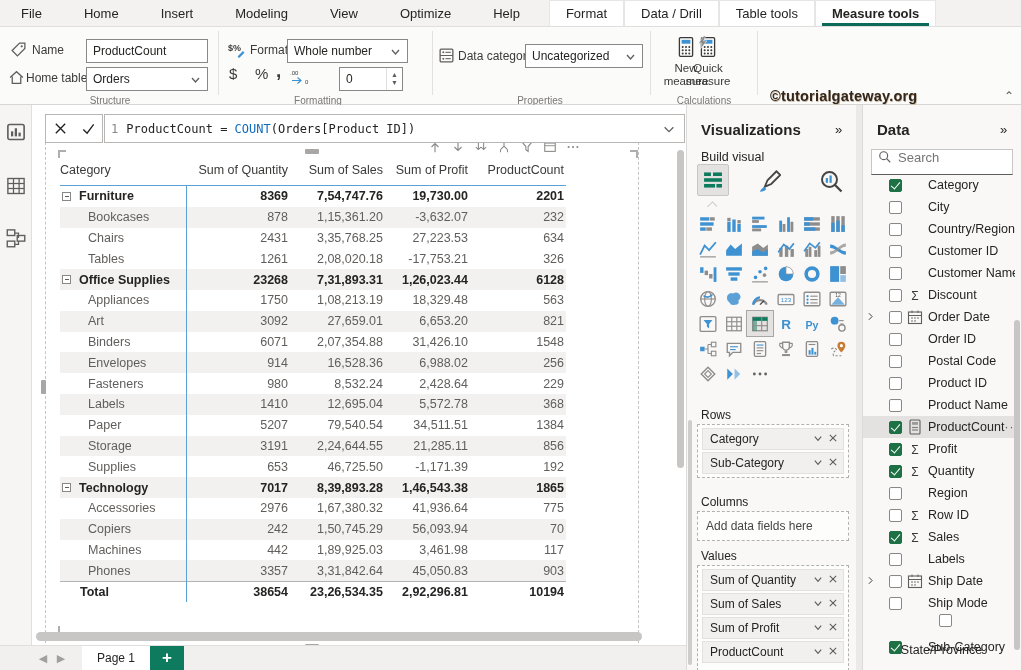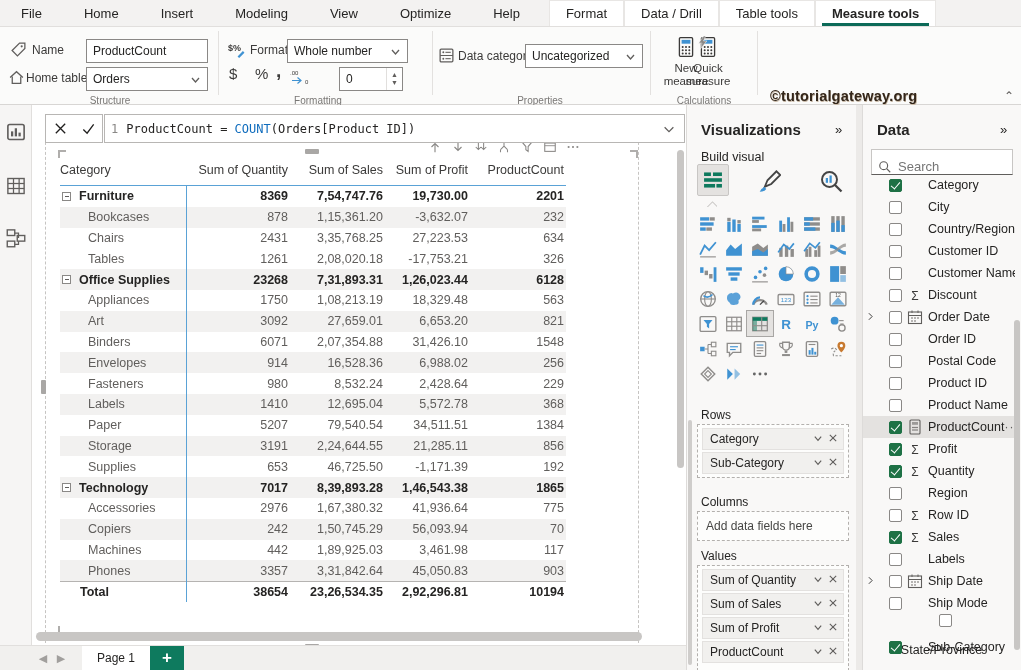--- a/index.html
+++ b/index.html
@@ -109,21 +109,21 @@
   
   .well-label { position:absolute; left:14px; font-size:12px; color:#252423; }
   .well-box { position:absolute; left:10px; width:152px; border:1px dashed #b3b0ad; background:#fdfdfc; padding:3px 4px; }
   .pill { height:22px; background:#f1f0ee; border:1px solid #e3e1df; display:flex; align-items:center; font-size:12px; color:#252423; padding:0 5px 0 7px; margin-bottom:2px; }
   .pill:last-child { margin-bottom:0; }
   .pill .picons { margin-left:auto; display:flex; align-items:center; gap:5px; color:#605e5c; }
   .pill .picons svg { width:10px; height:10px; }
   .well-placeholder { height:22px; display:flex; align-items:center; font-size:12px; color:#464644; padding-left:4px; }
 
   
-  #search-box { position:absolute; left:8px; top:44px; width:142px; height:26px; background:#fff; border:1px solid #c8c6c4; border-bottom:1px solid #605e5c; display:flex; align-items:flex-end; padding:0 6px; gap:6px; }
+  #search-box { position:absolute; left:8px; top:44px; width:142px; height:26px; background:#fff; border:1px solid #c8c6c4; border-bottom:1px solid #605e5c; display:flex; align-items:flex-start; padding:0 6px; gap:6px; }
   #search-box input { border:none; outline:none; font-size:13px; color:#605e5c; width:100px; font-family:"Liberation Sans",sans-serif; background:transparent; }
   #field-list { position:absolute; left:0px; top:71px; width:152px; height:494px; overflow:hidden; }
   .field-row { position:absolute; left:0; width:152px; height:22px; display:flex; align-items:center; font-size:12.5px; color:#252423; }
   .field-row.selected { background:#e4e2e0; }
   .f-expand { width:14px; text-align:center; flex:none; }
   .f-check { width:13px; height:13px; border:1px solid #8a8886; background:#fff; border-radius:2px; flex:none; margin-left:12px; position:relative; }
   .f-check.on { background:#1e7145; border-color:#1e7145; }
   .f-check.on::after { content:""; position:absolute; left:3px; top:0.5px; width:4px; height:8px; border:solid #fff; border-width:0 1.6px 1.6px 0; transform:rotate(40deg); }
   .f-typeicon { width:16px; height:16px; flex:none; margin-left:5px; }
   .f-label { margin-left:5px; white-space:nowrap; }

